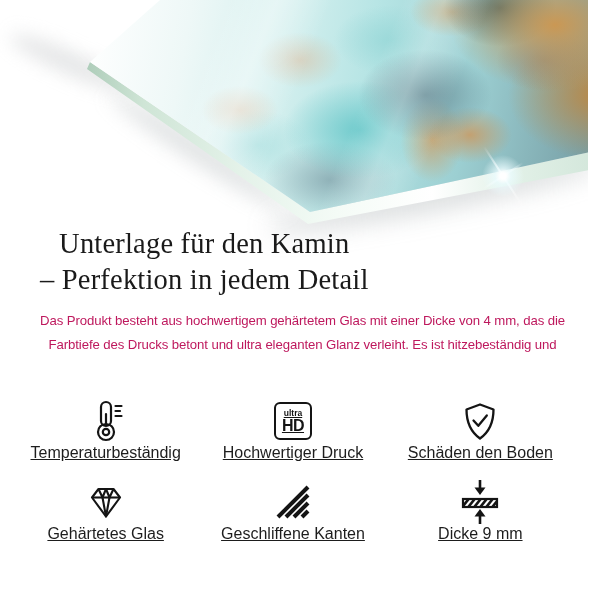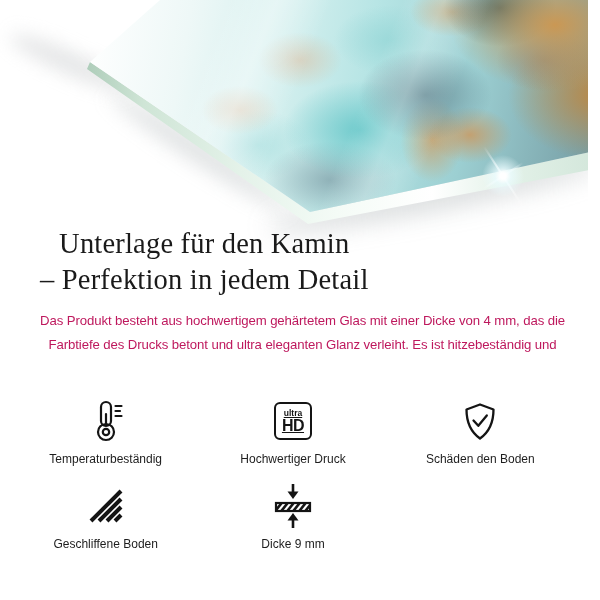--- a/index.html
+++ b/index.html
@@ -88,21 +88,21 @@
 
   
   .features {
     position: absolute; left: 12px; right: 14px; top: 398px;
     display: grid;
     grid-template-columns: 1fr 1fr 1fr;
     row-gap: 17px;
   }
   .feature { display: flex; flex-direction: column; align-items: center; }
   .icon-box { height: 46px; display: flex; align-items: center; justify-content: center; }
-  .flabel { margin-top: 8px; font-size: 12px; color: #1d1d1d; letter-spacing: 0; }
+  .flabel { margin-top: 0; font-size: 16px; color: #1d1d1d; letter-spacing: 0; text-decoration: underline; }
 
   .icon-svg { display: block; }
 
   .hd-badge {
     width: 38px; height: 38px;
     border: 2.5px solid #141414; border-radius: 6px;
     display: flex; flex-direction: column; align-items: center; justify-content: center;
     color: #141414;
     text-decoration: underline;
   }
@@ -168,31 +168,42 @@
     <div class="feature">
       <span class="icon-box">
         <svg class="icon-svg" width="40" height="41" viewBox="0 0 40 41" fill="none" stroke="#141414" stroke-width="2.3" stroke-linecap="round" stroke-linejoin="round">
           <path d="M20 3.5 L33.5 8.5 C33.5 21 28.5 31.5 20 37.5 C11.5 31.5 6.5 21 6.5 8.5 Z"></path>
           <path d="M13.5 19.5 L18.3 24.8 L26.8 14.5"></path>
         </svg>
       </span>
       <span class="flabel">Schäden den Boden</span>
     </div>
 
+    <div class="feature">
+      <span class="icon-box">
+        <svg class="icon-svg" width="42" height="38" viewBox="0 0 42 38" fill="none" stroke="#141414" stroke-width="2.1" stroke-linejoin="round">
+          <path d="M7 14.5 L13.5 6 L28.5 6 L35 14.5 L21 33.5 Z"></path>
+          <path d="M7 14.5 H35"></path>
+          <path d="M13.5 6 L17.5 14.5 L21 6 L24.5 14.5 L28.5 6"></path>
+          <path d="M17.5 14.5 L21 33.5 L24.5 14.5"></path>
+        </svg>
+      </span>
+      <span class="flabel">Gehärtetes Glas</span>
+    </div>
 
     <div class="feature">
       <span class="icon-box">
         <svg class="icon-svg" width="40" height="40" viewBox="0 0 40 40" stroke="#141414" stroke-width="4" fill="none">
           <line x1="5" y1="35" x2="35" y2="5"></line>
           <line x1="13" y1="35" x2="35" y2="13"></line>
           <line x1="21" y1="35" x2="35" y2="21"></line>
           <line x1="29" y1="35" x2="35" y2="29"></line>
         </svg>
       </span>
-      <span class="flabel">Geschliffene Boden</span>
+      <span class="flabel">Geschliffene Kanten</span>
     </div>
 
     <div class="feature">
       <span class="icon-box">
         <svg class="icon-svg" width="48" height="46" viewBox="0 0 48 46" fill="none">
           <defs>
             <clipPath id="barclip">
                 <rect x="7" y="20" width="34" height="8"></rect>
               </clipPath>
           </defs>

